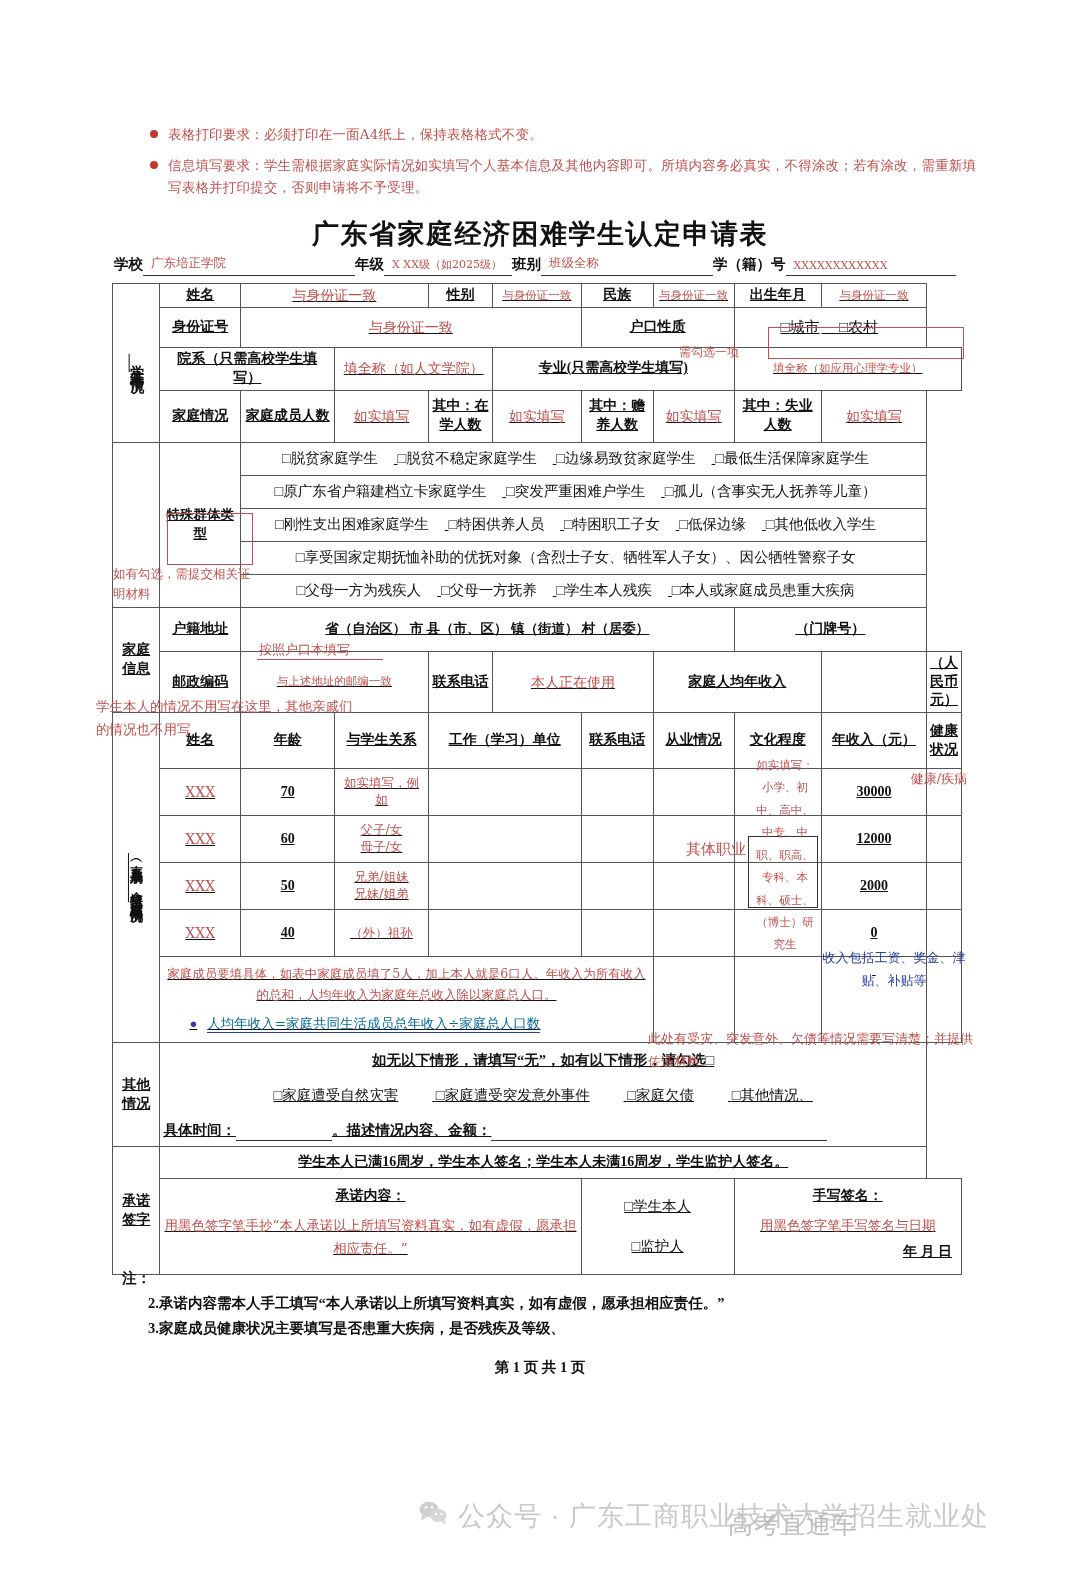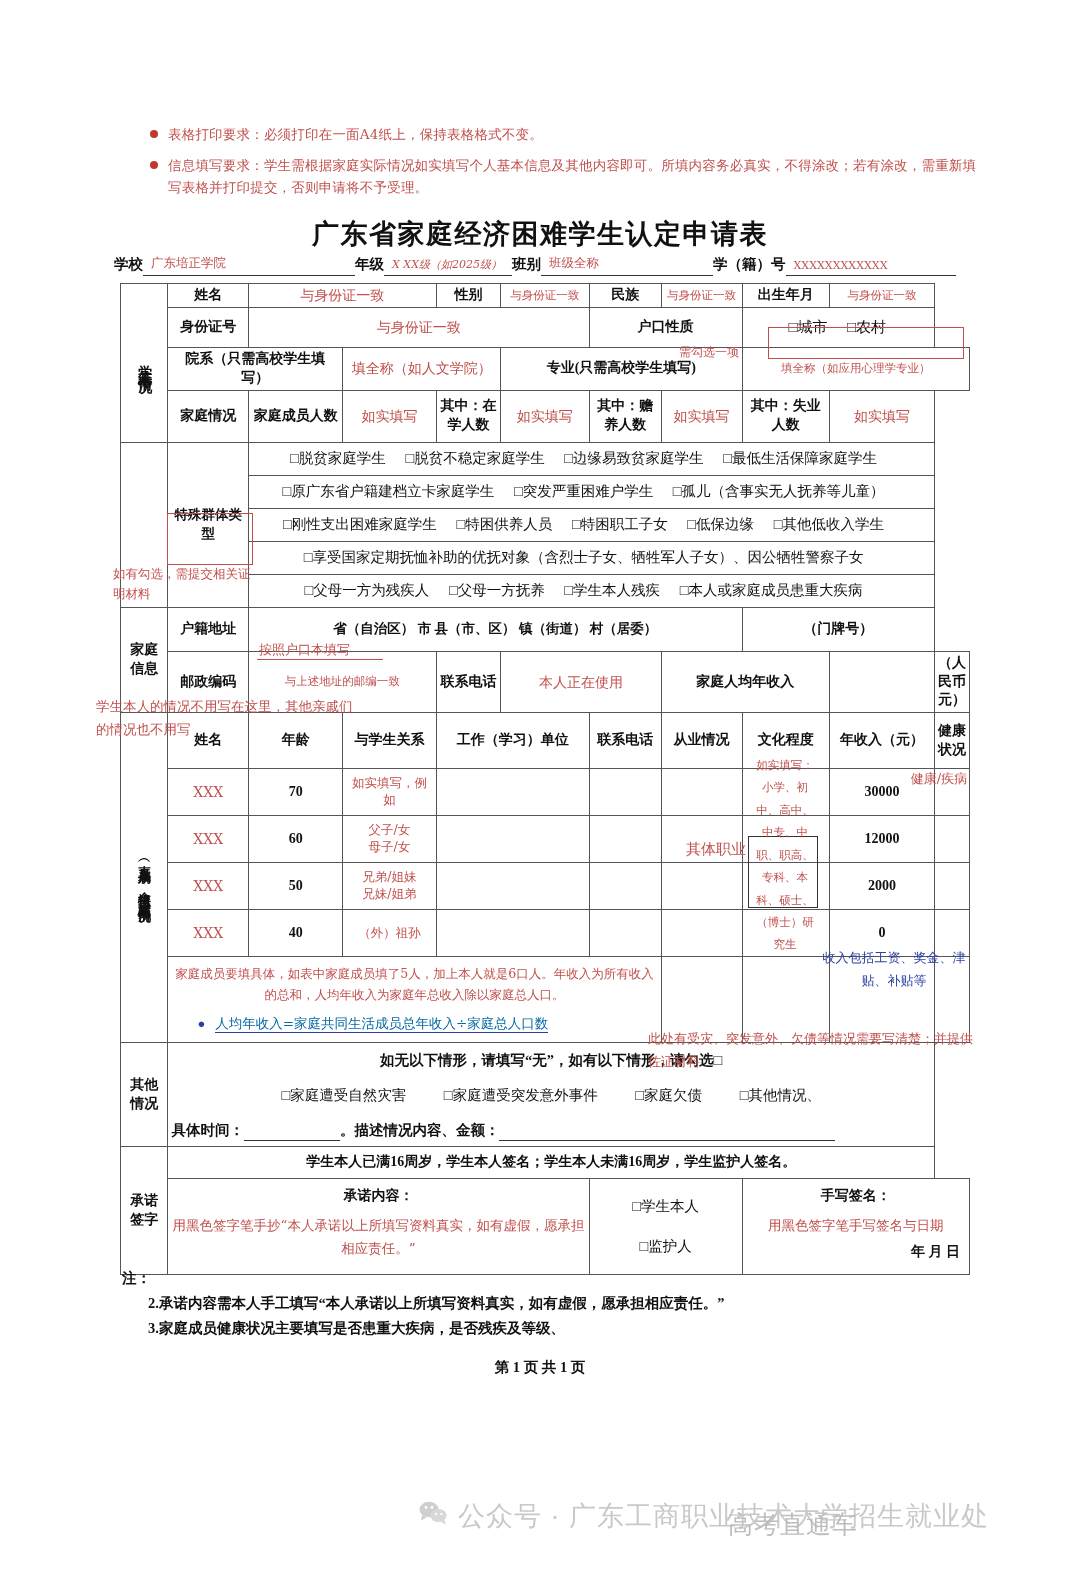--- a/index.html
+++ b/index.html
@@ -44,31 +44,32 @@
   .hdr .fill {
     position:relative; border-bottom:1.4px solid #333; flex:0 0 auto;
     height:21px;
   }
   .hdr .fill .red {
     position:absolute; left:8px; bottom:3px; white-space:nowrap;
     color:#c0504d; font-size:12.5px; font-weight:normal;
     font-family:"DejaVu Serif",serif;
   }
   .hdr .fill.f-school { width:212px; }
-  .hdr .fill.f-grade  { width:128px;font-style:italic; }
+  .hdr .fill.f-grade  { width:128px; }
   .hdr .fill.f-class  { width:172px; }
   .hdr .fill.f-sid    { width:170px; }
   .hdr .fill .red.xs { font-size:11px; }
 
   
   table.form {
-    position:absolute; left:120px; top:283px;
+    position:absolute; left:112px; top:283px;
     width:850px;
     border-collapse:collapse;
     font-size:14px;
+    text-decoration:underline;
   }
   table.form td {
     border:1px solid #555;
     padding:2px 3px;
     vertical-align:middle;
     text-align:center;
     position:relative;
     line-height:1.35;
   }
   .vtext {

